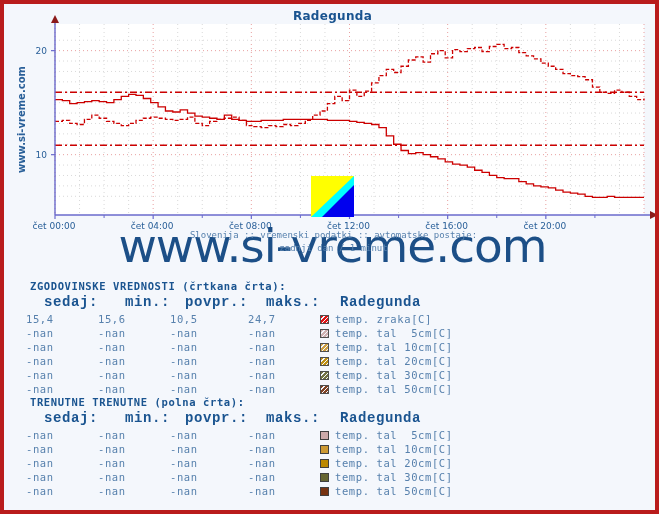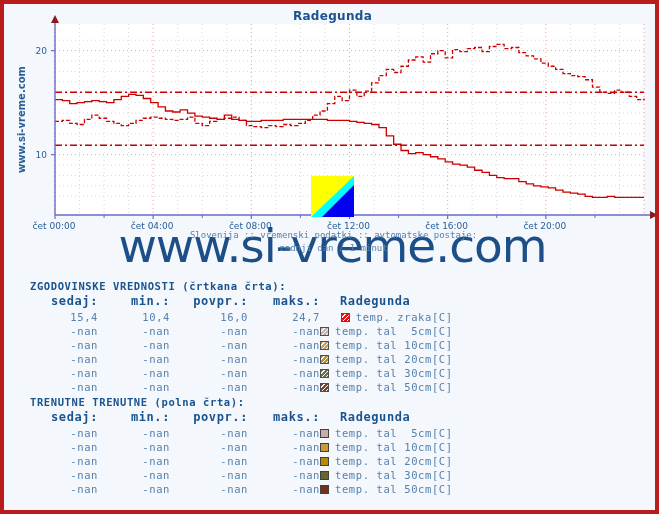--- a/index.html
+++ b/index.html
@@ -53,26 +53,26 @@
   
   .tbl-block{position:absolute;left:0;width:657px;}
   #hist-block{top:276px;}
   #cur-block{top:392px;}
   .tbl-head{
     font-size:10.5px;color:#1a5490;font-weight:bold;
     padding-left:26px;white-space:pre;letter-spacing:.6px;
   }
   table.vals{border-collapse:collapse;margin-left:22px;margin-top:1px;}
   table.vals th{
-    font-size:12px;color:#1a5490;font-weight:bold;
-    text-align:right;padding:1px 0 2px 0;white-space:pre;letter-spacing:.6px;
+    font-size:14px;color:#1a5490;font-weight:bold;
+    text-align:right;padding:1px 0 2px 0;white-space:pre;letter-spacing:.6px;font-family:Liberation Mono, monospace;
   }
   table.vals th.name-h{text-align:left;padding-left:20px;}
   table.vals td{
-    font-size:10.5px;color:#5781ad;text-align:right;
+    font-size:10.5px;color:#5781ad;text-align:left;
     padding:1px 0;white-space:pre;letter-spacing:.6px;
   }
   th.c0,td.c0{width:72px;}
   th.c1,td.c1{width:72px;}
   th.c2,td.c2{width:78px;}
   th.c3,td.c3{width:72px;}
   td.name{text-align:left;padding-left:8px;}
   .swatch{
     display:inline-block;width:9px;height:9px;
     vertical-align:-1px;margin-right:6px;
@@ -191,22 +191,22 @@
           <th class="c0">sedaj:</th>
           <th class="c1">min.:</th>
           <th class="c2">povpr.:</th>
           <th class="c3">maks.:</th>
           <th class="name-h">Radegunda</th>
         </tr>
       </thead>
       <tbody>
           <tr>
             <td class="c0">15,4</td>
-            <td class="c1">10,4</td>
-            <td class="c2">16,0</td>
+            <td class="c1">15,6</td>
+            <td class="c2">10,5</td>
             <td class="c3">24,7</td>
             <td class="name"><span class="swatch dashed" style="background: repeating-linear-gradient(135deg, rgb(221, 0, 0) 0px, rgb(221, 0, 0) 2px, rgb(244, 247, 252) 2px, rgb(244, 247, 252) 3px);"></span><span class="lbl">temp. zraka[C]</span></td>
           </tr>
           <tr>
             <td class="c0">-nan</td>
             <td class="c1">-nan</td>
             <td class="c2">-nan</td>
             <td class="c3">-nan</td>
             <td class="name"><span class="swatch dashed" style="background: repeating-linear-gradient(135deg, rgb(204, 170, 170) 0px, rgb(204, 170, 170) 2px, rgb(244, 247, 252) 2px, rgb(244, 247, 252) 3px);"></span><span class="lbl">temp. tal  5cm[C]</span></td>
           </tr>

